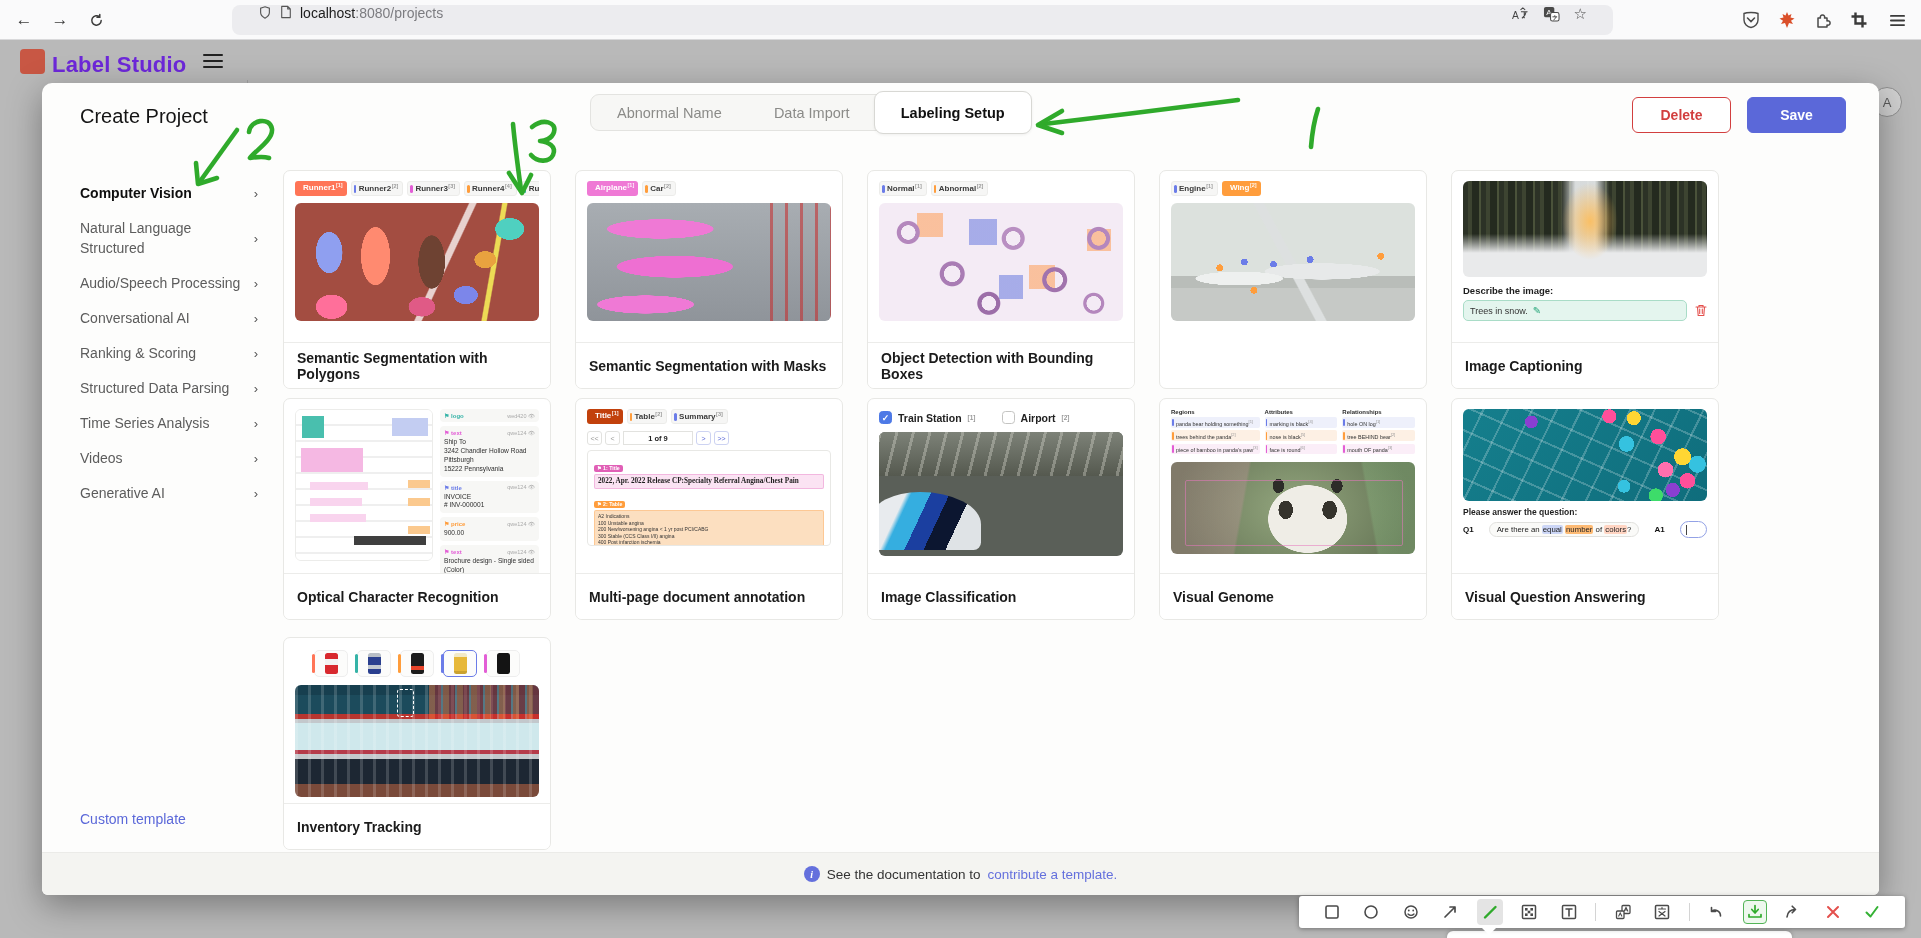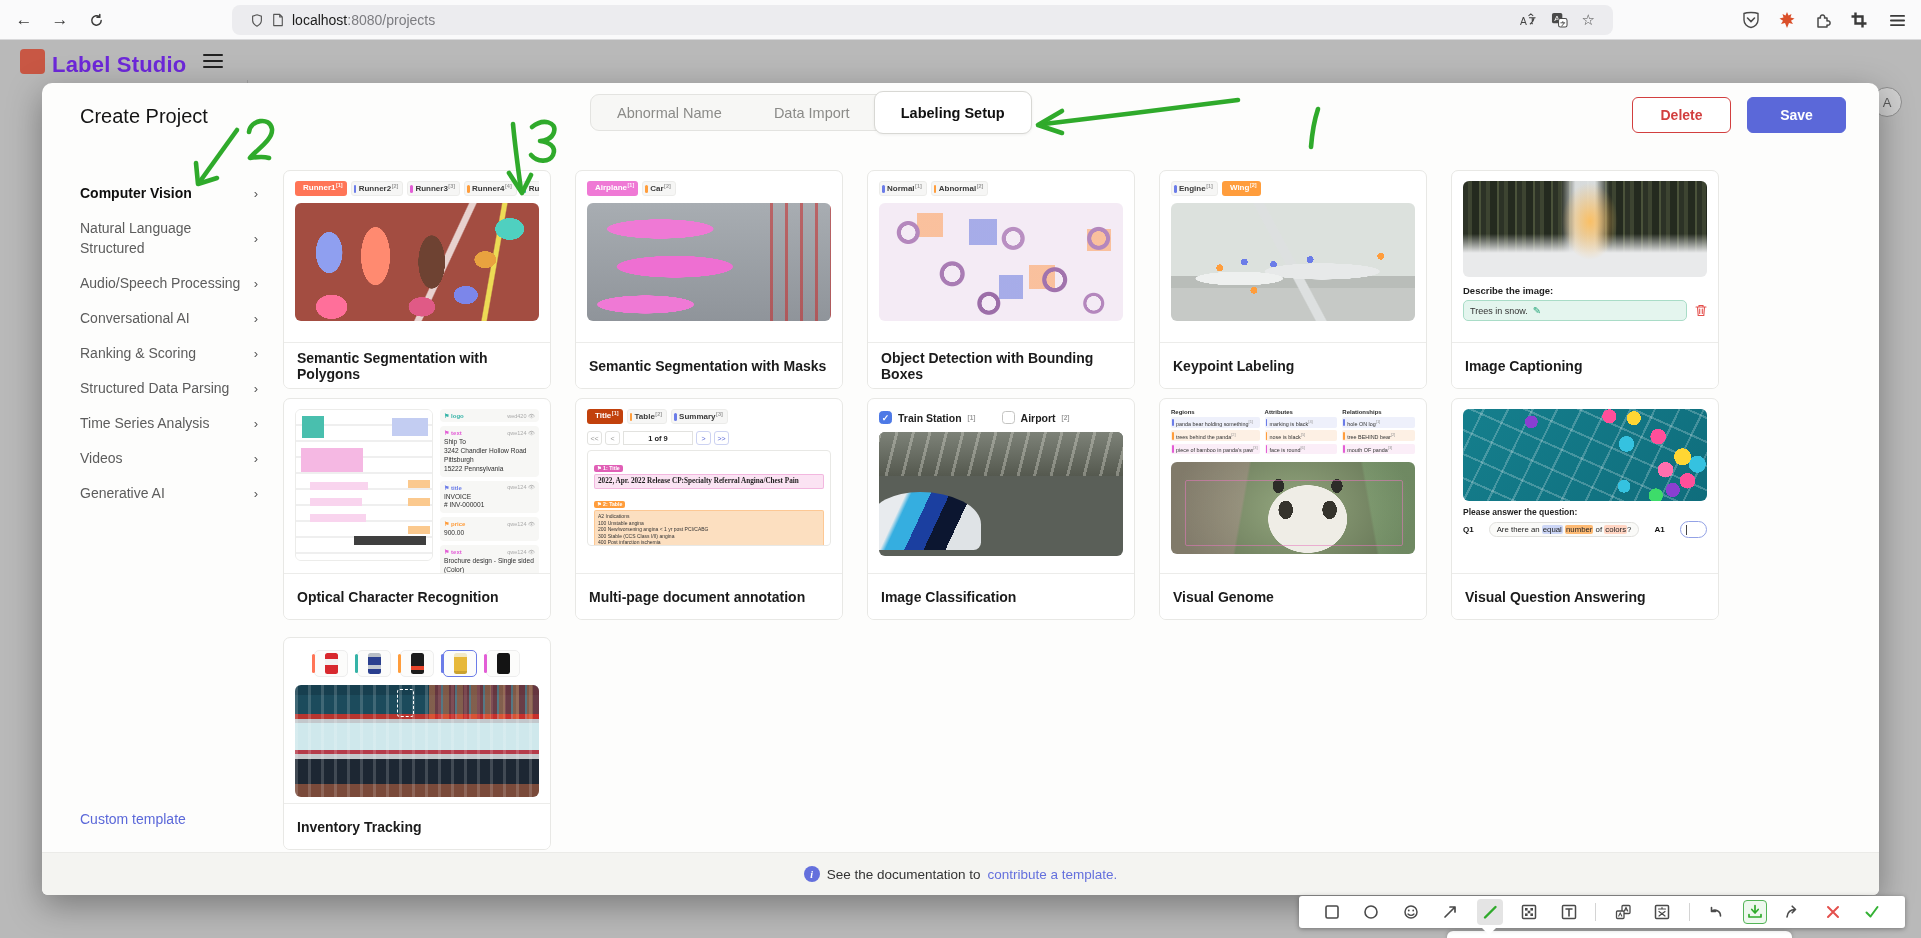--- a/index.html
+++ b/index.html
@@ -3,21 +3,21 @@
 <meta charset="utf-8">
 <style>
   *{margin:0;padding:0;box-sizing:border-box}
   html,body{width:1921px;height:938px;overflow:hidden}
   body{font-family:"Liberation Sans",sans-serif;background:#b9b9b9}
   .screen{position:relative;width:1921px;height:938px;background:#b9b9b9;overflow:hidden}
 
   
   .browser{position:absolute;top:0;left:0;right:0;height:40px;background:#fafafb;border-bottom:1px solid #d9d9db;z-index:5}
   .nav-ico{position:absolute;top:8px;width:24px;height:24px;display:flex;align-items:center;justify-content:center;font-size:17px;color:#3c3c3c;border-radius:4px;cursor:pointer}
-  .urlbar{position:absolute;left:232px;top:5px;width:1381px;height:30px;background:#ececef;border-radius:8px;display:flex;align-items:center;padding:0 18px;gap:8px}
+  .urlbar{position:absolute;left:232px;top:5px;width:1381px;height:30px;background:#ececef;border-radius:8px;display:flex;align-items:flex-start;padding:0 26px;gap:8px}
   .urltext{font-size:14px;color:#1b1b1b}
   .urltext .dim{color:#7c7c80}
   .br-right-ico{position:absolute;top:9px;width:22px;height:22px;display:flex;align-items:center;justify-content:center;cursor:pointer}
 
   
   .appbar{position:absolute;top:40px;left:0;right:0;height:43px;background:#b9b9b9;z-index:1}
   .ls-logo{position:absolute;left:20px;top:9px;width:25px;height:25px;border-radius:4px;background:
     linear-gradient(90deg,#c9523e 0 22%,transparent 22% 36%,#c9523e 36% 64%,transparent 64% 78%,#c9523e 78% 100%) top/100% 45% no-repeat,
     #c9523e;opacity:.95}
   .ls-brand{position:absolute;left:52px;top:12px;font-size:22px;font-weight:700;color:#6d28d9;letter-spacing:.2px}
@@ -384,21 +384,20 @@
           <div class="ctitle">Object Detection with Bounding Boxes</div>
         </div>
         <div class="card" style="left: 876px; top: 0px; height: 219px;">
           <div class="cbody">
             <div class="tagrow">
               <span class="pill" style="--c:#6b7ce8">Engine<sup>[1]</sup></span>
               <span class="pill sel" style="background:#ff9d3c">Wing<sup>[2]</sup></span>
             </div>
               <div class="art art-jets" style="height:118px"></div>
           </div>
-          <div class="ctitle">Keypoint Labeling</div>
         </div>
         <div class="card" style="left: 1168px; top: 0px; height: 219px;">
           <div class="cbody">
             <div class="art art-snow" style="height:96px"></div>
       <div class="cap-label">Describe the image:</div>
       <div class="cap-row">
         <div class="cap-input">
                 <span>Trees in snow.</span>
                 <span class="pencil">✎</span>
               </div>

